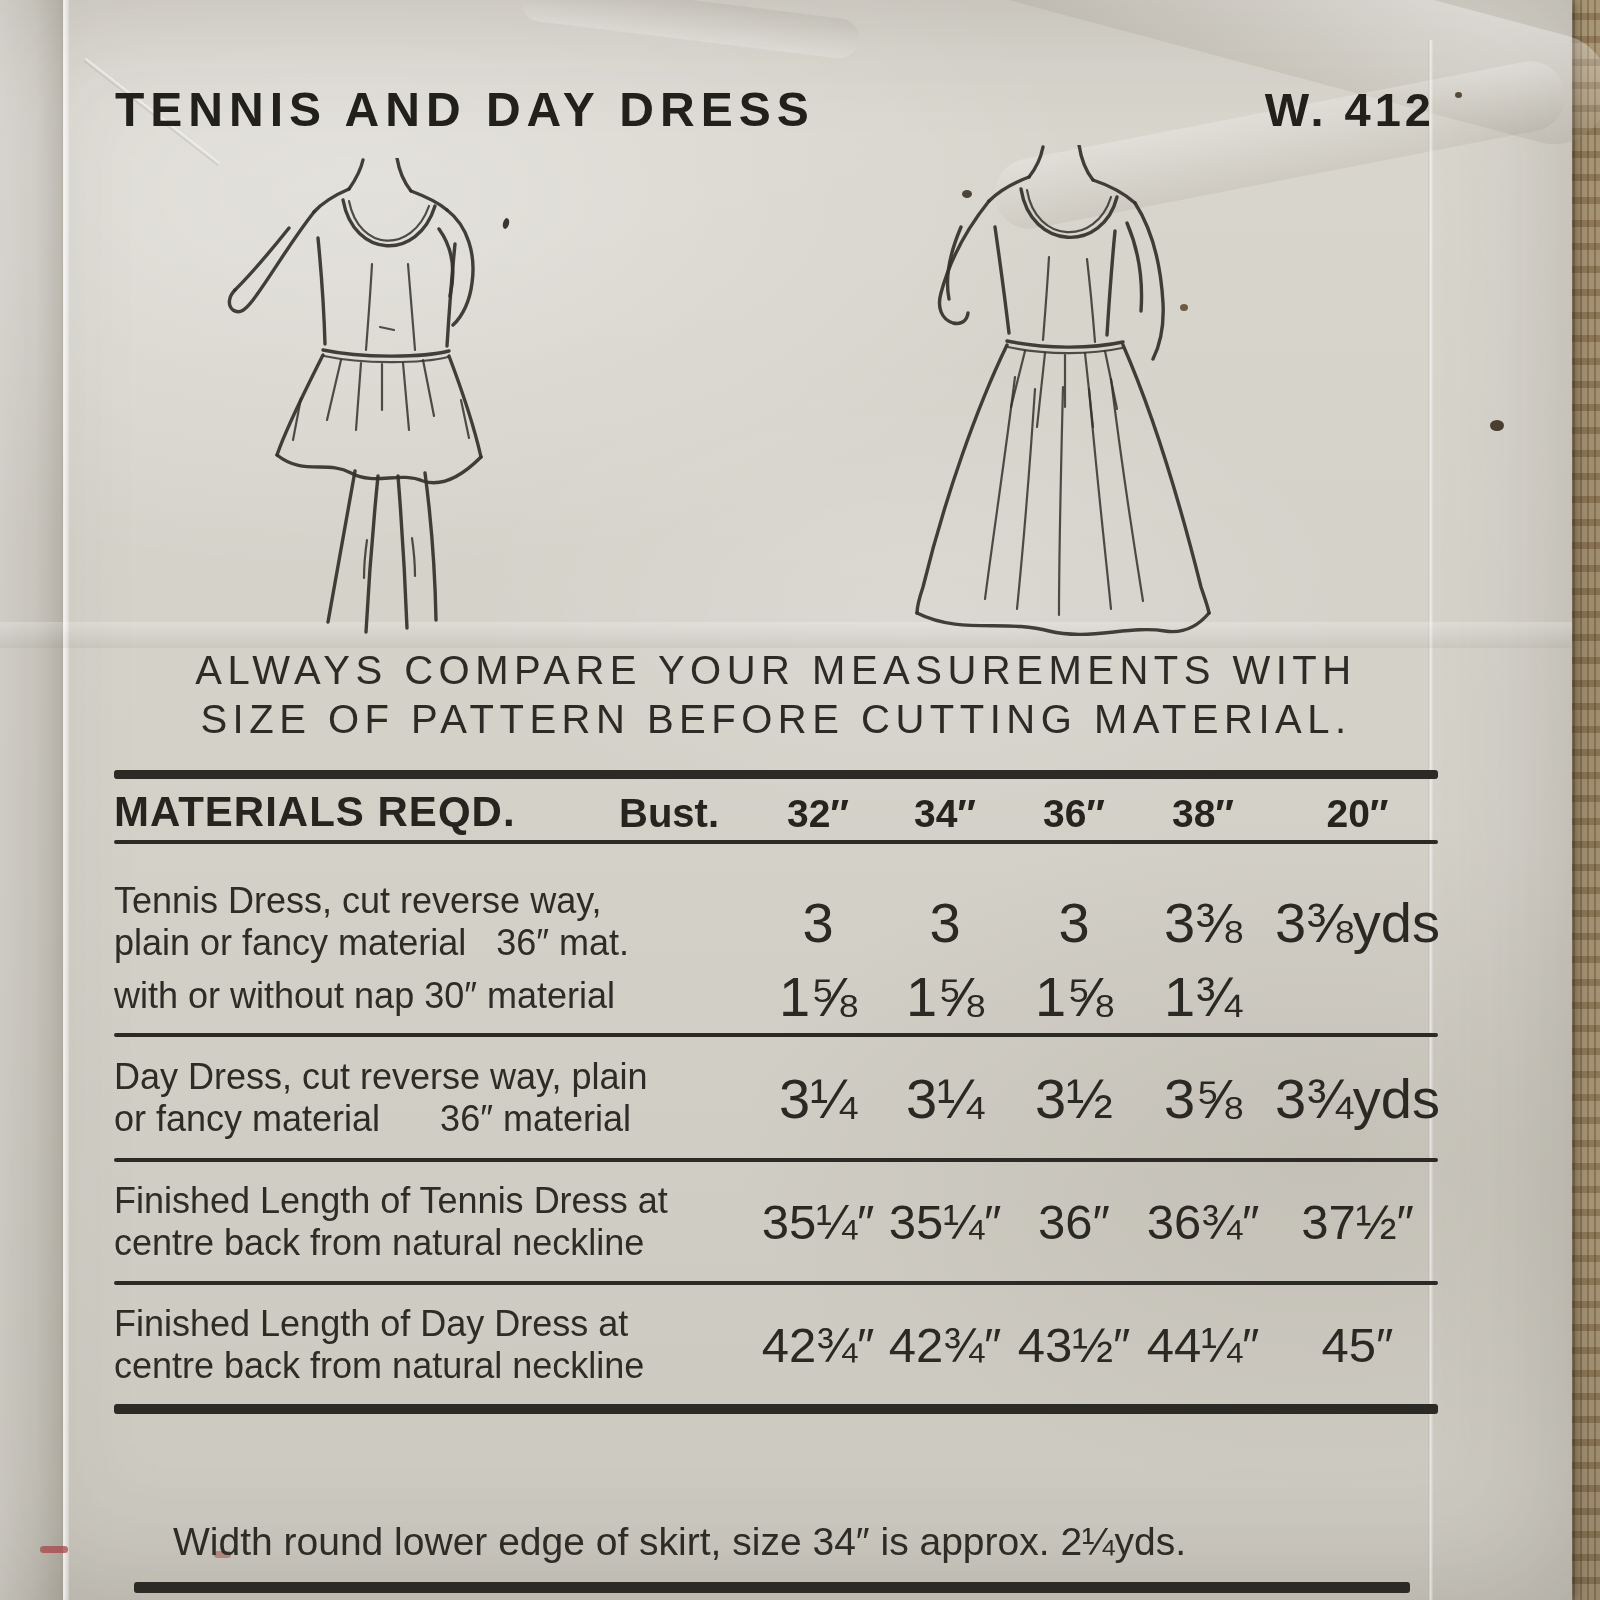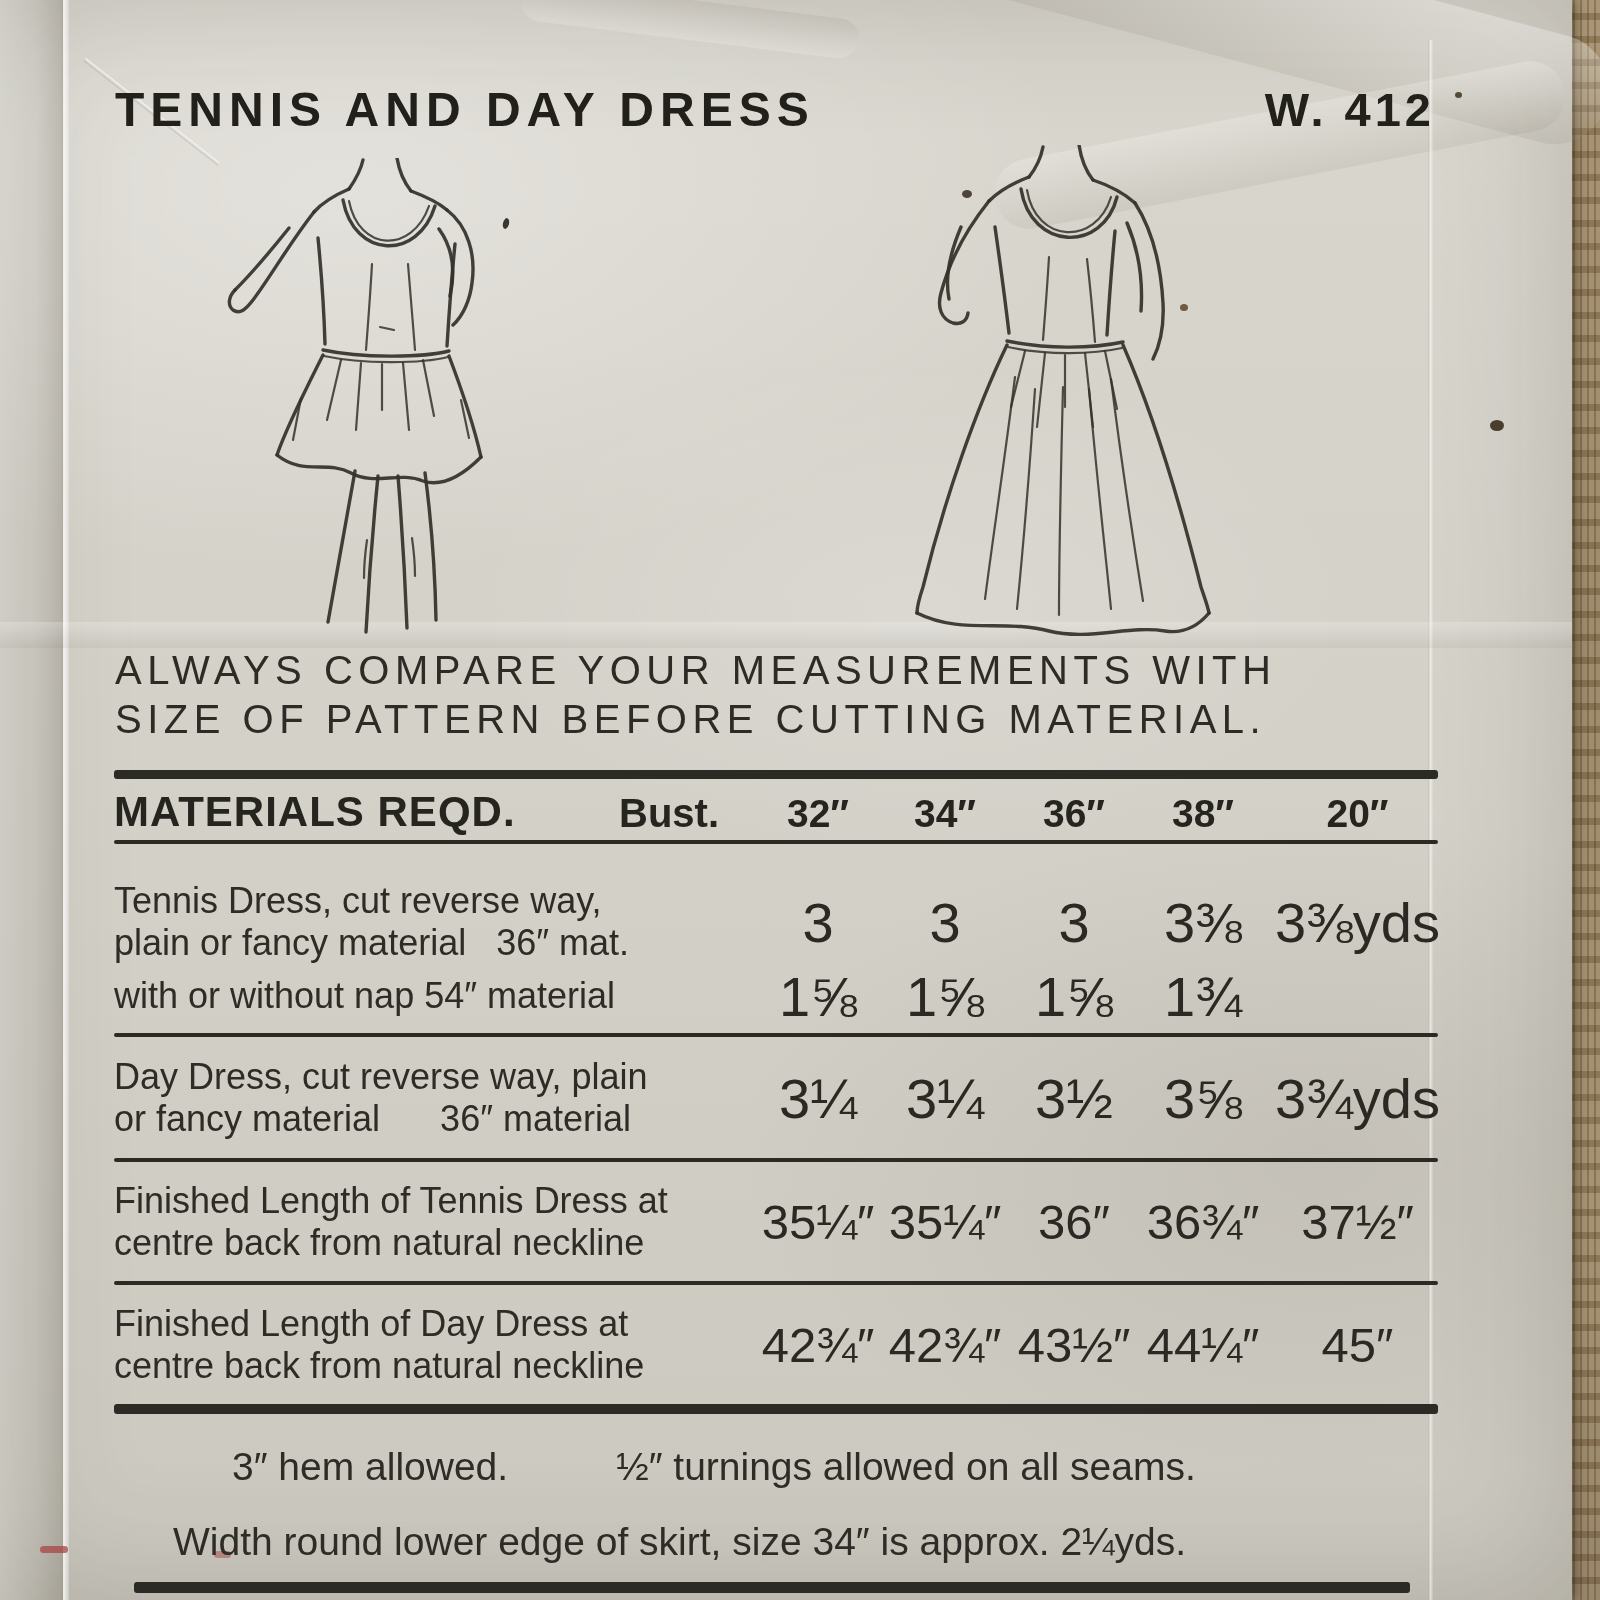--- a/index.html
+++ b/index.html
@@ -47,21 +47,21 @@
 
   
   .title-row{position:absolute;left:115px;top:82px;width:1320px;display:flex;justify-content:space-between;align-items:baseline;}
   .doc-title{font-weight:bold;font-size:48px;letter-spacing:6px;color:#22201b;}
   .doc-number{font-weight:bold;font-size:47px;letter-spacing:4px;color:#22201b;}
 
   .sketch{position:absolute;}
   .sketch path{fill:none;stroke:#34312b;stroke-width:3.4;stroke-linecap:round;stroke-linejoin:round;opacity:.93;}
   .sketch path.thin{stroke-width:2.2;opacity:.85;}
 
-  .notice{position:absolute;left:115px;top:646px;width:1322px;text-align:left;
+  .notice{position:absolute;left:115px;top:646px;width:1322px;text-align:center;
     font-size:40px;letter-spacing:5.5px;line-height:1.22;color:#2d2b26;}
 
   
   .t-rule{position:absolute;left:114px;width:1324px;background:#2c2a25;border-radius:3px;}
   .trow{position:absolute;left:114px;width:1334px;display:flex;align-items:center;}
   .tlabel{width:641px;font-size:36px;line-height:1.16;color:#2e2c27;}
   .tlabel span{display:block;white-space:pre-wrap;}
   .tvals{width:693px;display:flex;align-items:center;}
   .tcell{text-align:center;font-size:56px;color:#2b2924;}
   .tcell.sm{font-size:49px;}
@@ -203,21 +203,21 @@
         <span class="tcell c1">3</span>
         <span class="tcell c2">3</span>
         <span class="tcell c3">3</span>
         <span class="tcell c4">3⅜</span>
         <span class="tcell c5">3⅜yds</span>
       </div>
     </div>
 
     <div class="trow" style="top:962px;height:68px;">
       <div class="tlabel">
-        <span>with or without nap 54″ material</span>
+        <span>with or without nap 30″ material</span>
       </div>
       <div class="tvals">
         <span class="tcell c1">1⅝</span>
         <span class="tcell c2">1⅝</span>
         <span class="tcell c3">1⅝</span>
         <span class="tcell c4">1¾</span>
       </div>
     </div>
 
     <div class="trow" style="top:1046px;height:104px;">
@@ -255,19 +255,15 @@
       </div>
       <div class="tvals">
         <span class="tcell sm c1">42¾″</span>
         <span class="tcell sm c2">42¾″</span>
         <span class="tcell sm c3">43½″</span>
         <span class="tcell sm c4">44¼″</span>
         <span class="tcell sm c5">45″</span>
       </div>
     </div>
 
-    <div class="note1">
-      <span>3″ hem allowed.</span>
-      <span>½″ turnings allowed on all seams.</span>
-    </div>
     <div class="note2">Width round lower edge of skirt, size 34″ is approx. 2¼yds.</div>
   </div>
 </div>
 
 </body></html>

